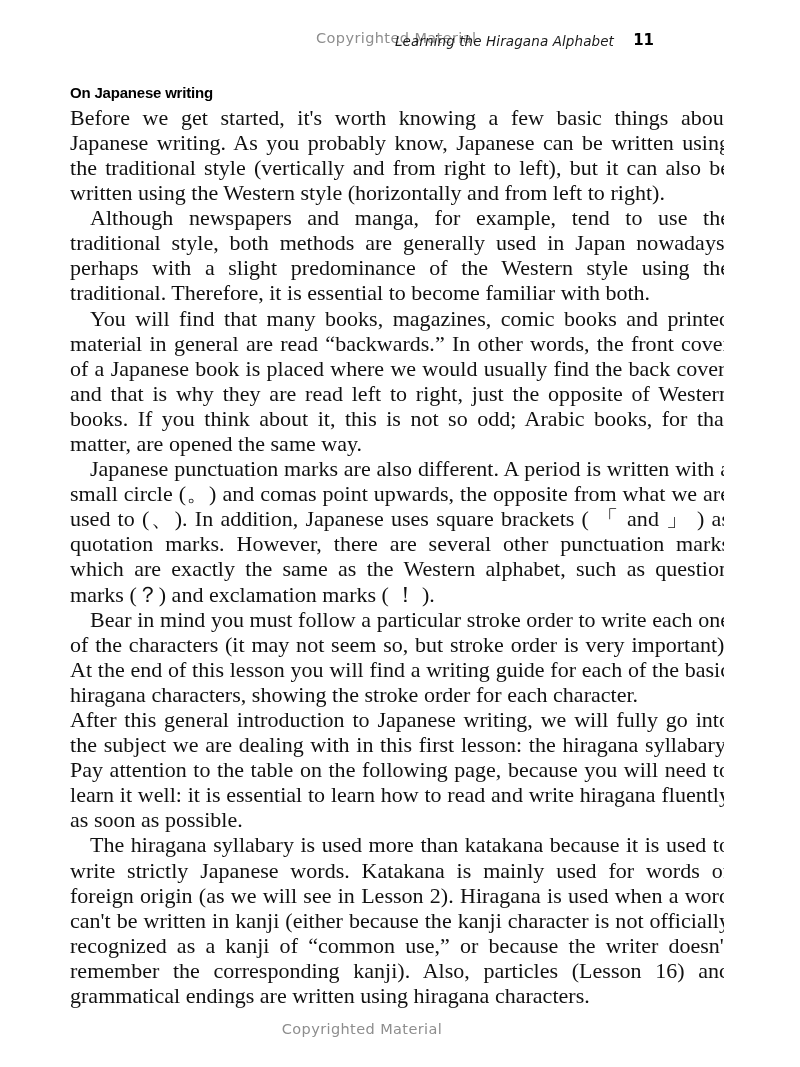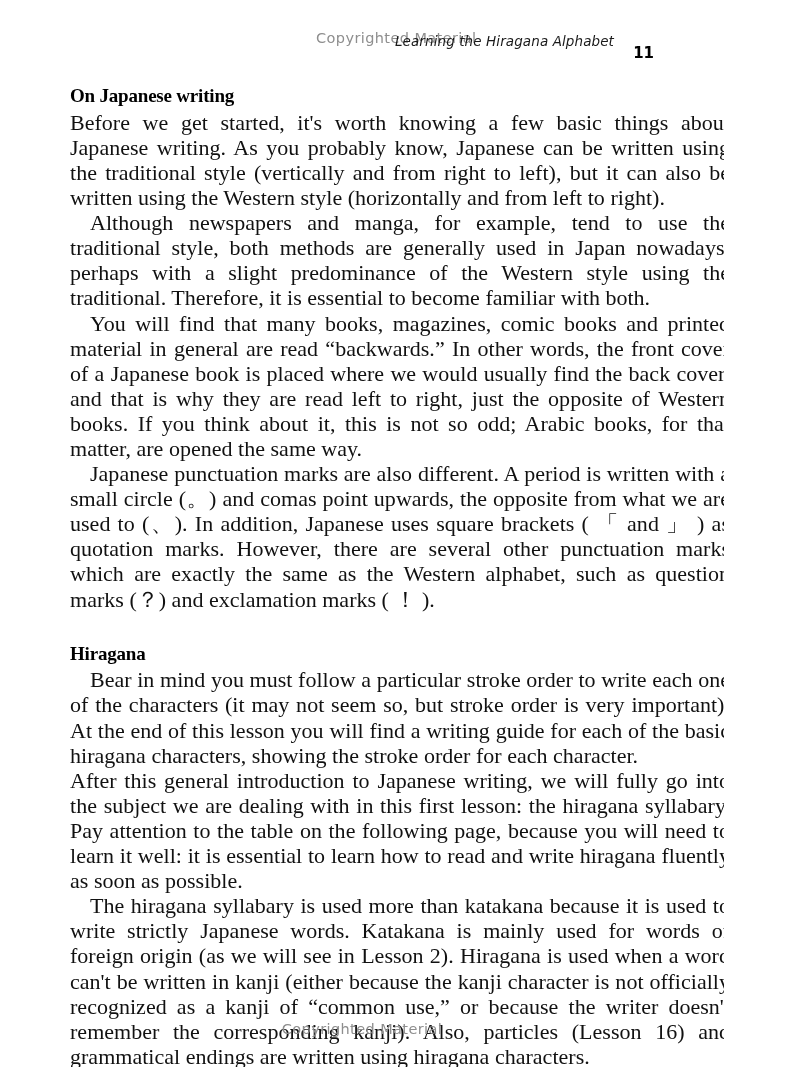--- a/index.html
+++ b/index.html
@@ -41,39 +41,39 @@
     font-family: "DejaVu Sans", sans-serif;
     font-style: italic;
     font-size: 13.5px;
     color: #1a1a1a;
     white-space: nowrap;
     letter-spacing: 0.1px;
   }
   .page-number {
     position: absolute;
     right: 0px;
-    top: 14px;
+    top: 1px;
     font-family: "DejaVu Sans", sans-serif;
     font-weight: bold;
     font-size: 15px;
     color: #000000;
   }
 
   
   .content {
     position: absolute;
     left: 70px;
     top: 84px;
     width: 660px;
   }
 
   h2.section-heading {
-    font-family: Liberation Serif, serif;
+    font-family: Liberation Sans, sans-serif;
     font-weight: bold;
-    font-size: 19px;
+    font-size: 15px;
     color: #000000;
     margin: 0 0 2px 0;
     letter-spacing: -0.2px;
     line-height: 1.25;
   }
   h2.section-heading.spaced {
     margin-top: 30px;
   }
 
   p.body-text {
@@ -120,21 +120,20 @@
     <h2 class="section-heading">On Japanese writing</h2>
 
     <p class="body-text">Before we get started, it's worth knowing a few basic things about Japanese writing. As you probably know, Japanese can be written using the traditional style (vertically and from right to left), but it can also be written using the Western style (horizontally and from left to right).</p>
 
     <p class="body-text indent">Although newspapers and manga, for example, tend to use the traditional style, both methods are generally used in Japan nowadays, perhaps with a slight predominance of the Western style using the traditional. Therefore, it is essential to become familiar with both.</p>
 
     <p class="body-text indent">You will find that many books, magazines, comic books and printed material in general are read “backwards.” In other words, the front cover of a Japanese book is placed where we would usually find the back cover, and that is why they are read left to right, just the opposite of Western books. If you think about it, this is not so odd; Arabic books, for that matter, are opened the same way.</p>
 
     <p class="body-text indent">Japanese punctuation marks are also different. A period is written with a small circle (。) and comas point upwards, the opposite from what we are used to (、). In addition, Japanese uses square brackets ( 「 and 」 ) as quotation marks. However, there are several other punctuation marks which are exactly the same as the Western alphabet, such as question marks  (？) and exclamation marks ( ！ ).</p>
 
-    <h2 class="section-heading spaced">Hiragana</h2>
 
     <p class="body-text indent">Bear in mind you must follow a particular stroke order to write each one of the characters (it may not seem so, but stroke order is very important). At the end of this lesson you will find a writing guide for each of the basic hiragana characters, showing the stroke order for each character.</p>
 
     <p class="body-text">After this general introduction to Japanese writing, we will fully go into the subject we are dealing with in this first lesson: the hiragana syllabary. Pay attention to the table on the following page, because you will need to learn it well: it is essential to learn how to read and write hiragana fluently as soon as possible.</p>
 
     <p class="body-text indent">The hiragana syllabary is used more than katakana because it is used to write strictly Japanese words. Katakana is mainly used for words of foreign origin (as we will see in Lesson 2). Hiragana is used when a word can't be written in kanji (either because the kanji character is not officially recognized as a kanji of “common use,” or because the writer doesn't remember the corresponding kanji). Also, particles (Lesson 16) and grammatical endings are written using hiragana characters.</p>
 
 
   </div>
 

